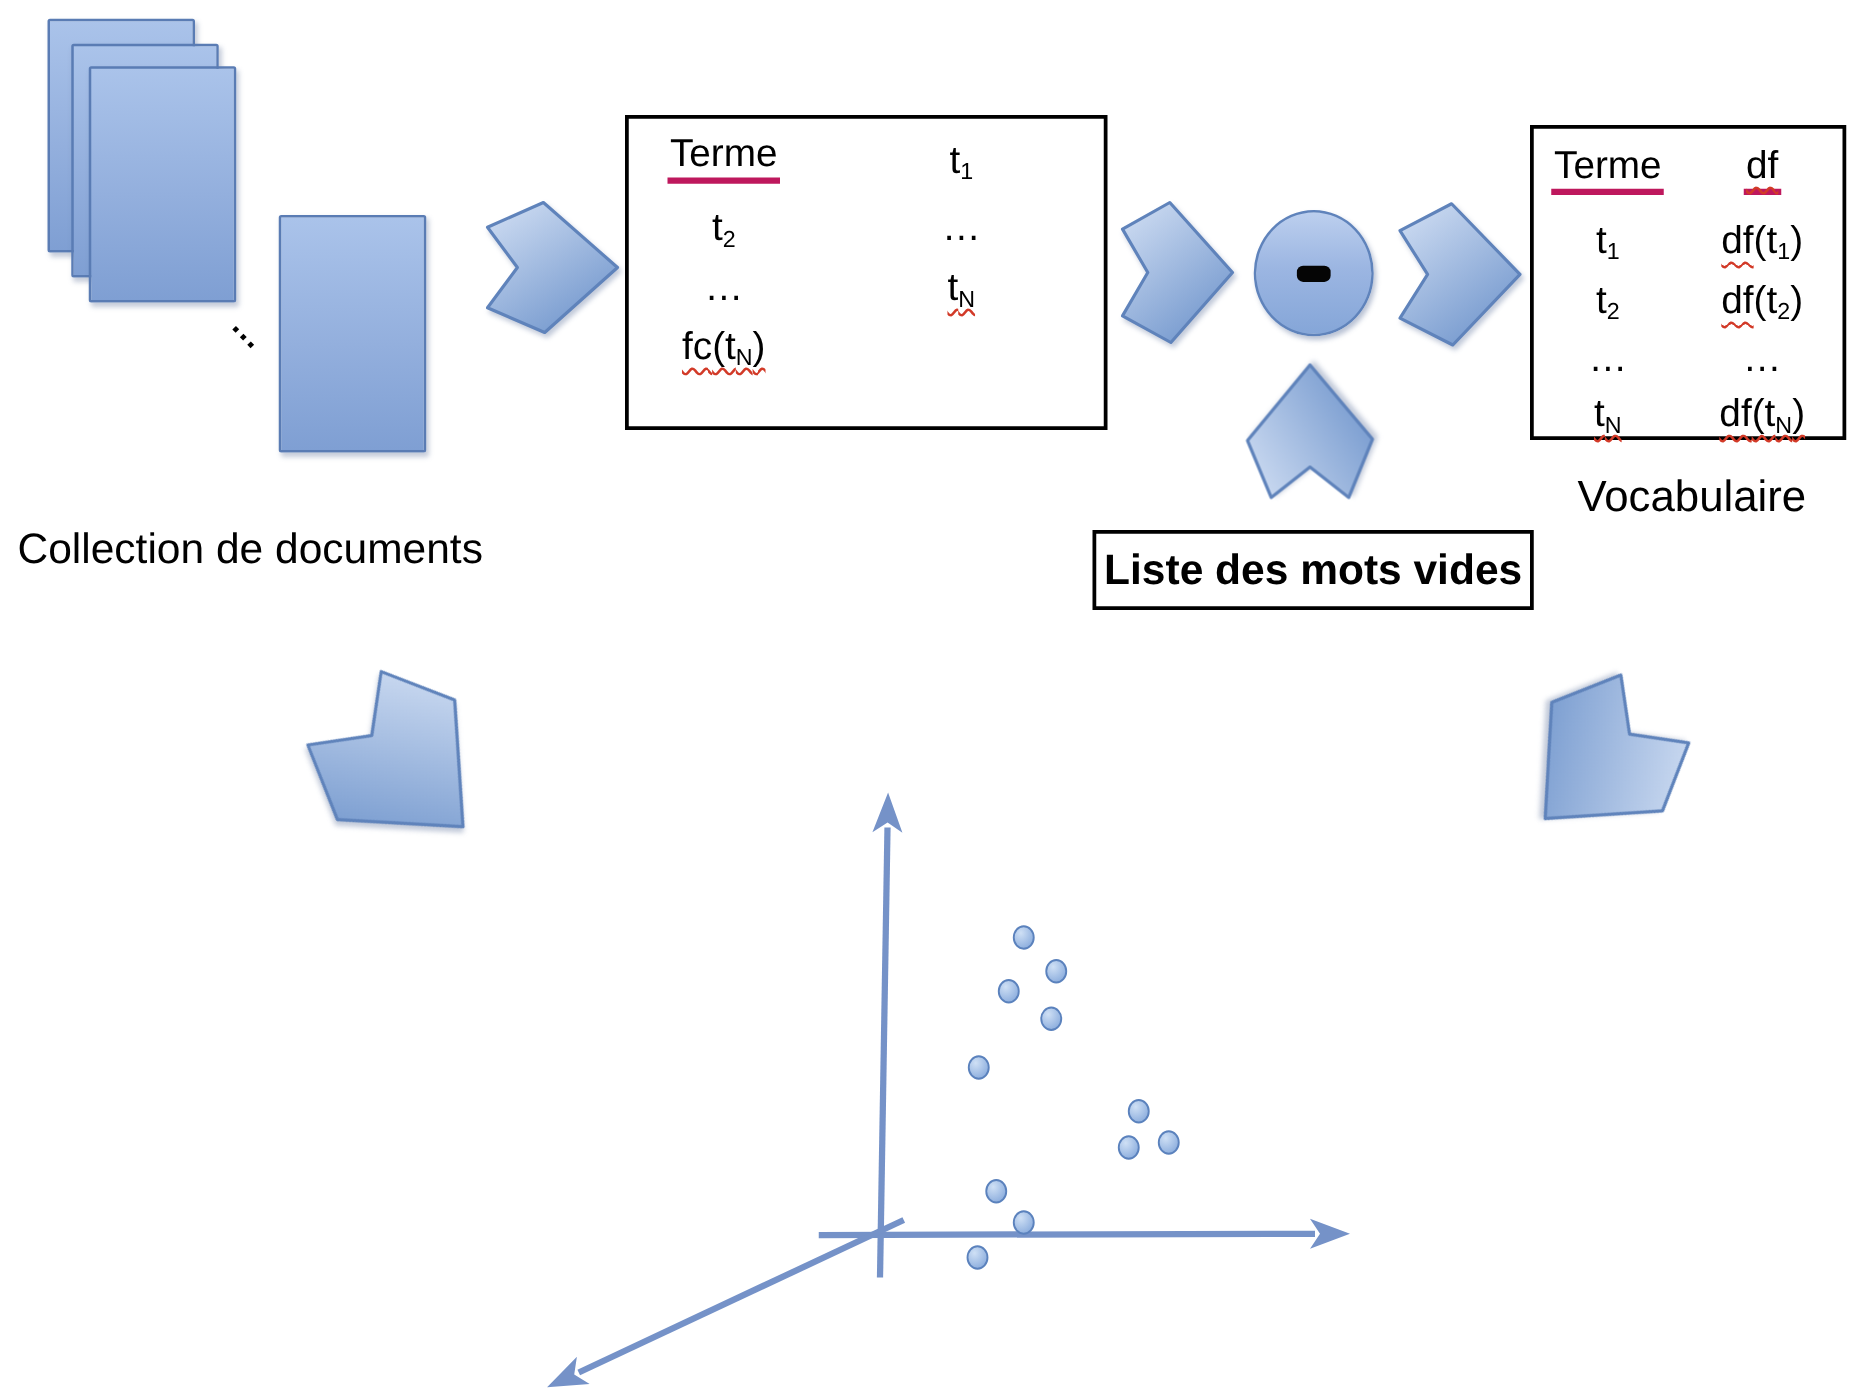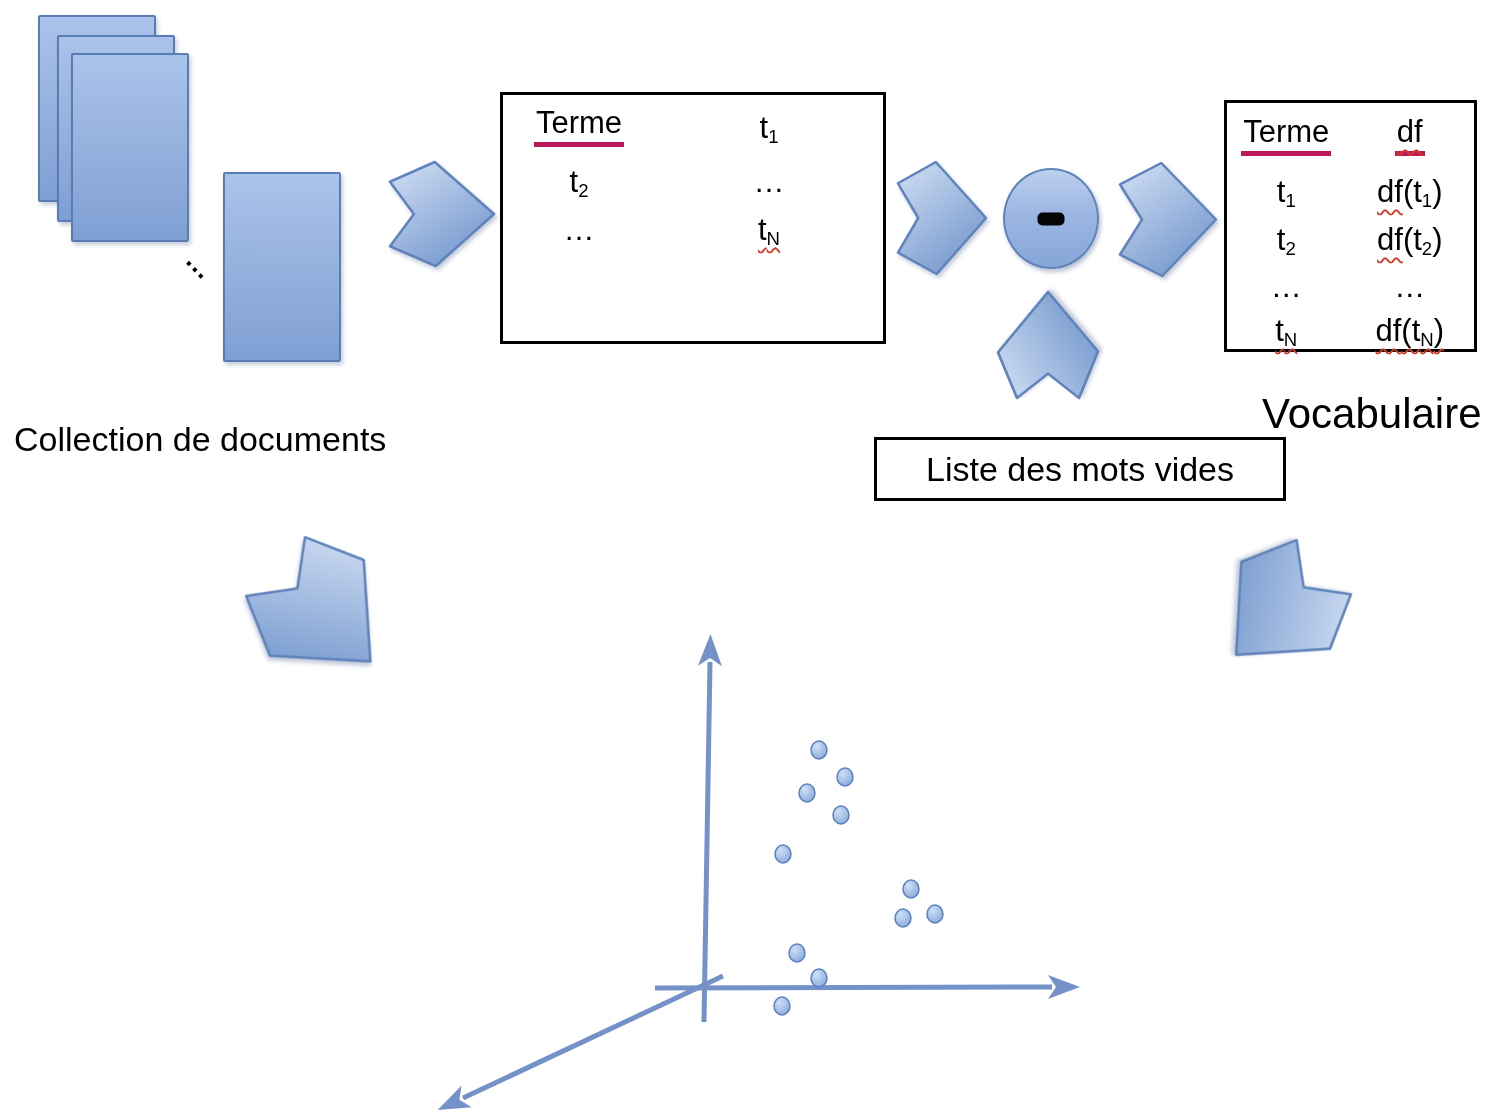--- a/index.html
+++ b/index.html
@@ -53,26 +53,26 @@
     text-decoration-thickness:2px;
     text-underline-offset:7px;
     text-decoration-skip-ink:none;
   }
 
   #freq-table{left:500px;top:92px;width:386px;height:252px;
     grid-template-columns:40% 60%;grid-template-rows:60px 48px 48px 46px 44px;padding-top:2px;}
   #vocab-table{left:1224px;top:100px;width:253px;height:252px;
     grid-template-columns:48% 52%;grid-template-rows:62px 48px 48px 46px 42px;padding-top:2px;}
 
-  #stopwords-box{left:874px;top:437px;width:412px;height:64px;
-    display:flex;align-items:center;justify-content:center;font-size:34px;}
+  #stopwords-box{left:874px;top:424px;width:353px;height:64px;
+    display:flex;align-items:center;justify-content:center;font-size:34px;font-weight:bold;}
 
   .caption{position:absolute;font-size:34px;white-space:nowrap;}
   #collection-label{left:14px;top:420px;}
-  #vocab-label{left:1262px;top:378px;font-size:42px;margin-top:12px;}
+  #vocab-label{left:1262px;top:378px;font-size:35px;}
 
   
   #axes{position:absolute;left:0;top:0;pointer-events:none;}
   #axes line{stroke:#7592c8;stroke-width:5;}
   .dot{fill:url(#dotg);stroke:#5b82bd;stroke-width:1.5;}
 </style>
 </head>
 <body>
 
 <div id="slide">
@@ -138,20 +138,23 @@
     <div class="cell">
       <span><span>…</span><sub></sub></span>
     </div>
     <div class="cell">
       <span><span></span><span>…</span><sub></sub><span></span></span>
     </div>
 
     <div class="cell">
       <span class="sq"><span>t</span><sub>N</sub></span>
     </div>
+    <div class="cell">
+      <span class="sq"><span>fc</span><span>(t</span><sub>N</sub><span>)</span></span>
+    </div>
   </div>
 
   <svg class="chev" style="left:898px;top:162px;width:88px;height:112px" viewBox="0 0 100 100" preserveAspectRatio="none">
     <defs>
         <linearGradient id="g2" x1="0" y1="0" x2="0.65" y2="1">
       <stop offset="0" stop-color="#d3e0f4"></stop>
           <stop offset="1" stop-color="#7599ce"></stop>
     </linearGradient>
       </defs>
     <polygon points="43,0 100,50 44,100 0,81 23,50 0,19" fill="url(#g2)" stroke="#5f83bb" stroke-width="2.5" stroke-linejoin="round" vector-effect="non-scaling-stroke"></polygon>

